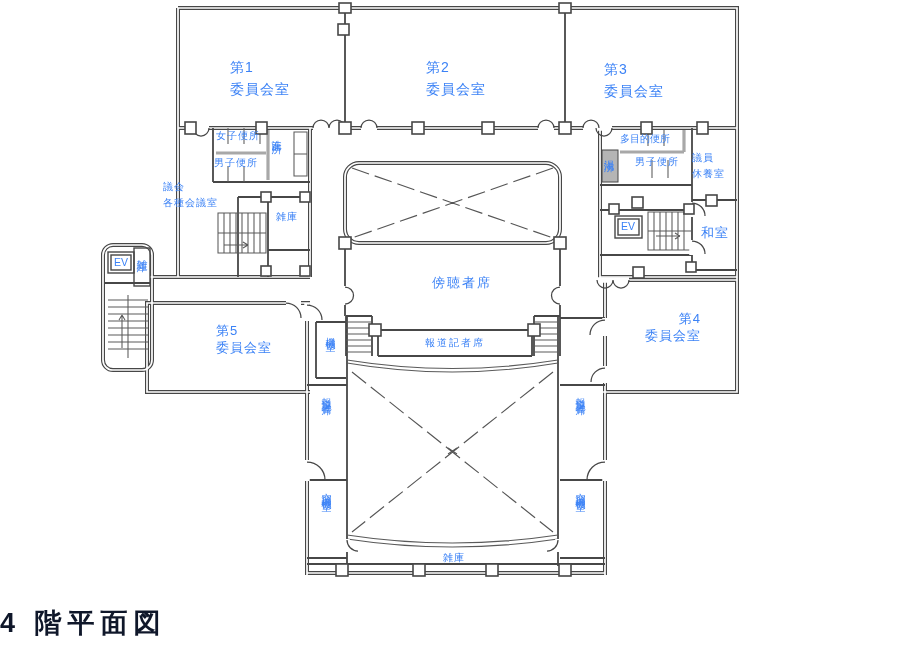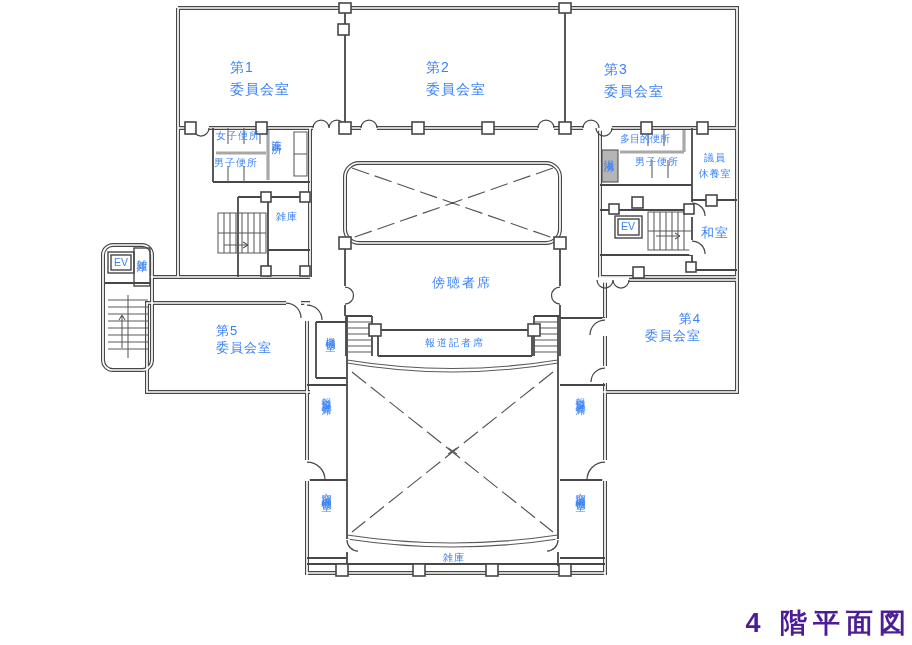--- a/index.html
+++ b/index.html
@@ -11,24 +11,24 @@
        letter-spacing:1px;line-height:1.1;}
   .s14{font-size:14px;}
   .s13{font-size:13px;}
   .s12{font-size:10px;}
   .s11{font-size:11px;}
   .s10{font-size:10.5px;}
   .two span{display:block;}
   .lh22 span{line-height:22px;}
   .lh17 span{line-height:17px;}
   .lh16 span{line-height:16px;}
-  .ctr{text-align:center;}
+  .ctr{text-align:left;}
   .v{writing-mode:vertical-rl;text-orientation:upright;letter-spacing:2px;line-height:1;}
-  .title{position:absolute;left:0;right:0;top:605px;text-align:right;
-         font-size:27px;font-weight:bold;letter-spacing:6px;color:#4c1d95;}
+  .title{position:absolute;left:0;right:0;top:605px;text-align:left;
+         font-size:27px;font-weight:bold;letter-spacing:6px;color:#0f172a;}
   
   .wd{stroke:#474747;stroke-width:4;fill:none;}
   .wc{stroke:#ffffff;stroke-width:1.7;fill:none;}
   .w1{stroke:#474747;stroke-width:1.8;fill:none;}
   .t{stroke:#5a5a5a;stroke-width:1.05;fill:none;}
   .g{stroke:#a8a8a8;stroke-width:3.2;fill:none;}
   .gap{stroke:#ffffff;stroke-width:5.5;fill:none;}
   .a{stroke:#474747;stroke-width:1.25;fill:none;}
   .x{stroke:#555555;stroke-width:1.15;fill:none;stroke-dasharray:18 6;}
   .xc{stroke:#555555;stroke-width:1.1;fill:none;}
@@ -122,20 +122,24 @@
   </div>
   <div class="lbl two lh17 s13" style="left:216px;top:322px;">
     <span>第5</span>
     <span>委員会室</span>
   </div>
 
   <div class="lbl s12" style="left:216px;top:130px;">女子便所</div>
   <div class="lbl s12" style="left:214px;top:157px;">男子便所</div>
   <div class="lbl v s12" style="left:271px;top:132px;">洗面所</div>
 
+  <div class="lbl two lh16 ctr s12" style="left:163px;top:179px;width:74px;">
+    <span>議会</span>
+    <span>各種会議室</span>
+  </div>
 
   <div class="lbl s12" style="left:276px;top:211px;">雑庫</div>
   <div class="lbl s10" style="left:114px;top:257px;letter-spacing:0;">EV</div>
   <div class="lbl v s11" style="left:136px;top:251px;letter-spacing:1px;">雑庫</div>
 
   <div class="lbl s12" style="left:620px;top:133px;letter-spacing:0;">多目的便所</div>
   <div class="lbl v s10" style="left:604px;top:152px;letter-spacing:1px;">湯沸</div>
   <div class="lbl s12" style="left:635px;top:156px;">男子便所</div>
 
   <div class="lbl two lh16 ctr s12" style="left:692px;top:150px;width:46px;">

